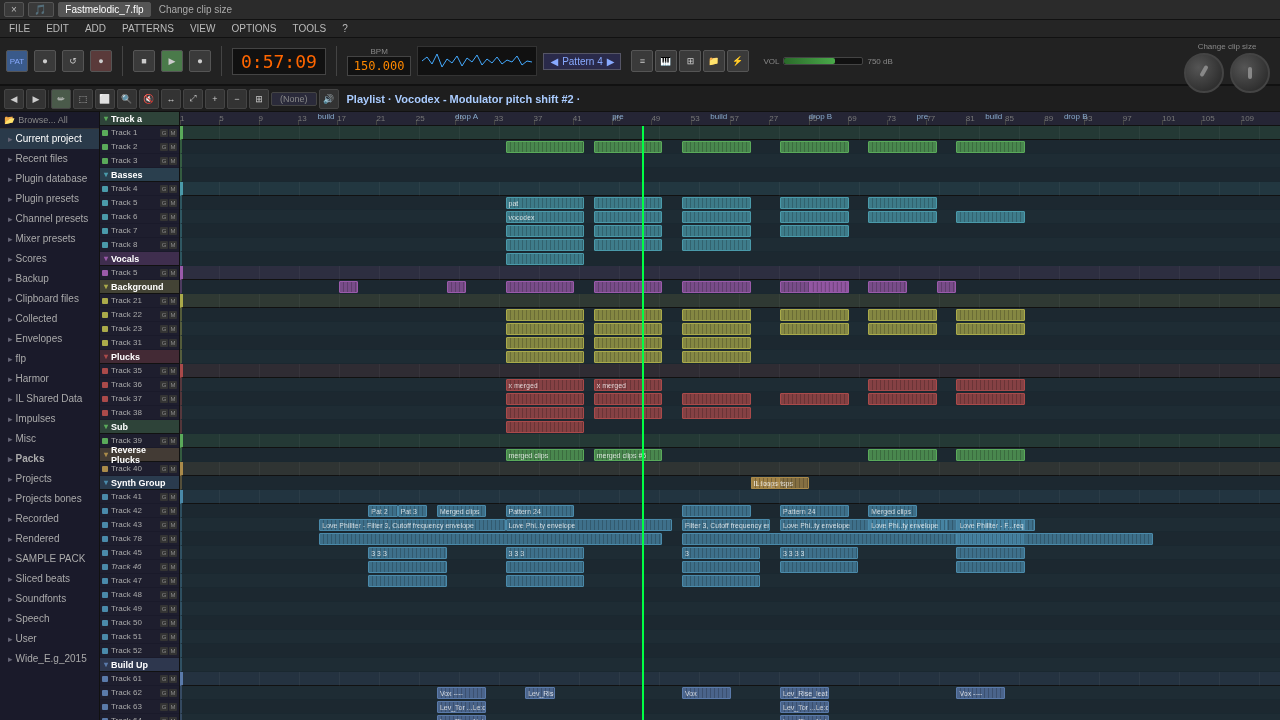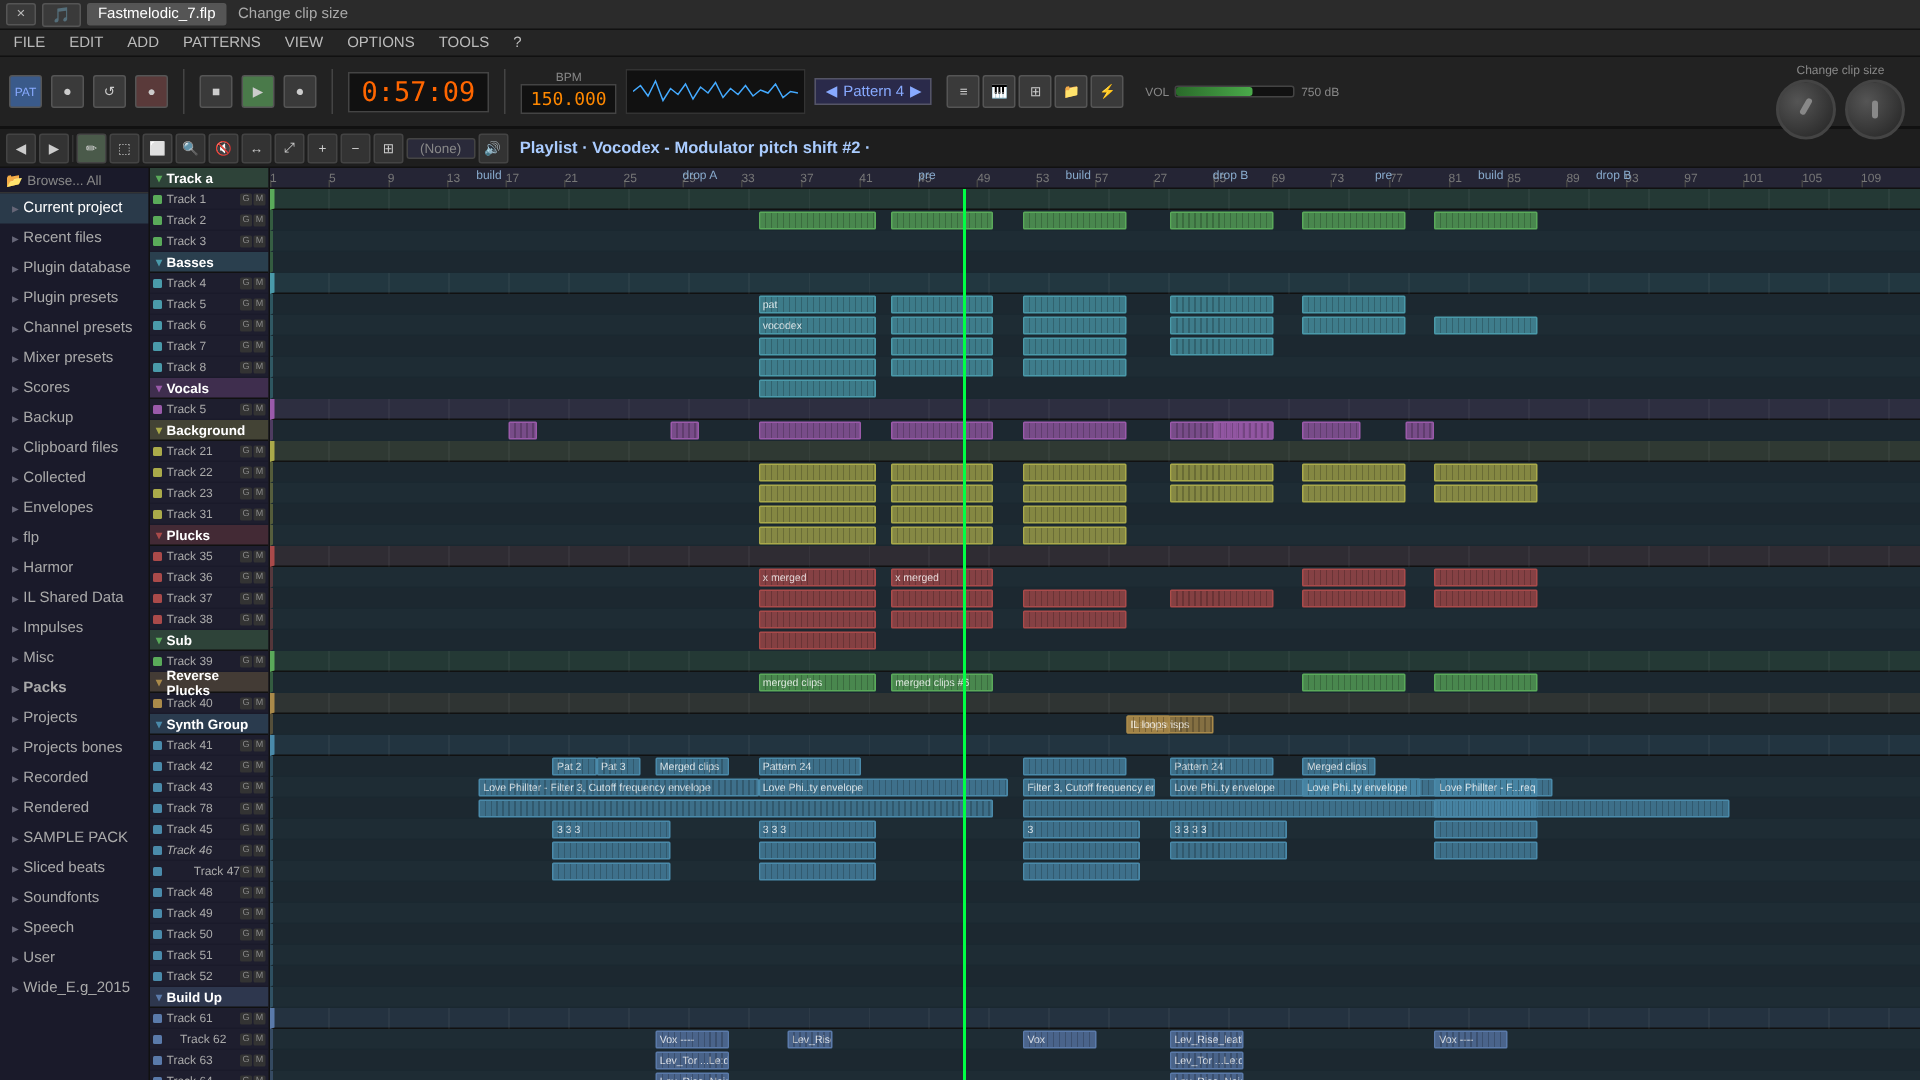--- a/index.html
+++ b/index.html
@@ -766,21 +766,21 @@
         <div class="track-row">
           <div class="track-color-dot" style="background:#4a8aaa;"></div>
           <span style="font-size:8px;flex:1;overflow:hidden;white-space:nowrap;color:#aaa;font-style:italic;">Track 46</span>
           <div class="track-controls">
             <div class="track-btn">G</div>
             <div class="track-btn">M</div>
           </div>
         </div>
         <div class="track-row">
           <div class="track-color-dot" style="background:#4a8aaa;"></div>
-          <span style="font-size:8px;flex:1;overflow:hidden;white-space:nowrap;color:#aaa;text-align:right;">Track 47</span>
+          <span style="font-size:8px;flex:1;overflow:hidden;white-space:nowrap;color:#aaa;">Track 47</span>
           <div class="track-controls">
             <div class="track-btn">G</div>
             <div class="track-btn">M</div>
           </div>
         </div>
         <div class="track-row">
           <div class="track-color-dot" style="background:#4a8aaa;"></div>
           <span style="font-size:8px;flex:1;overflow:hidden;white-space:nowrap;color:#aaa;">Track 48</span>
           <div class="track-controls">
             <div class="track-btn">G</div>
@@ -823,21 +823,21 @@
         <div class="track-row">
           <div class="track-color-dot" style="background:#5a7aaa;"></div>
           <span style="font-size:8px;flex:1;overflow:hidden;white-space:nowrap;color:#aaa;">Track 61</span>
           <div class="track-controls">
             <div class="track-btn">G</div>
             <div class="track-btn">M</div>
           </div>
         </div>
         <div class="track-row">
           <div class="track-color-dot" style="background:#5a7aaa;"></div>
-          <span style="font-size:8px;flex:1;overflow:hidden;white-space:nowrap;color:#aaa;text-align:center;">Track 62</span>
+          <span style="font-size:8px;flex:1;overflow:hidden;white-space:nowrap;color:#aaa;">Track 62</span>
           <div class="track-controls">
             <div class="track-btn">G</div>
             <div class="track-btn">M</div>
           </div>
         </div>
         <div class="track-row">
           <div class="track-color-dot" style="background:#5a7aaa;"></div>
           <span style="font-size:8px;flex:1;overflow:hidden;white-space:nowrap;color:#aaa;">Track 63</span>
           <div class="track-controls">
             <div class="track-btn">G</div>

